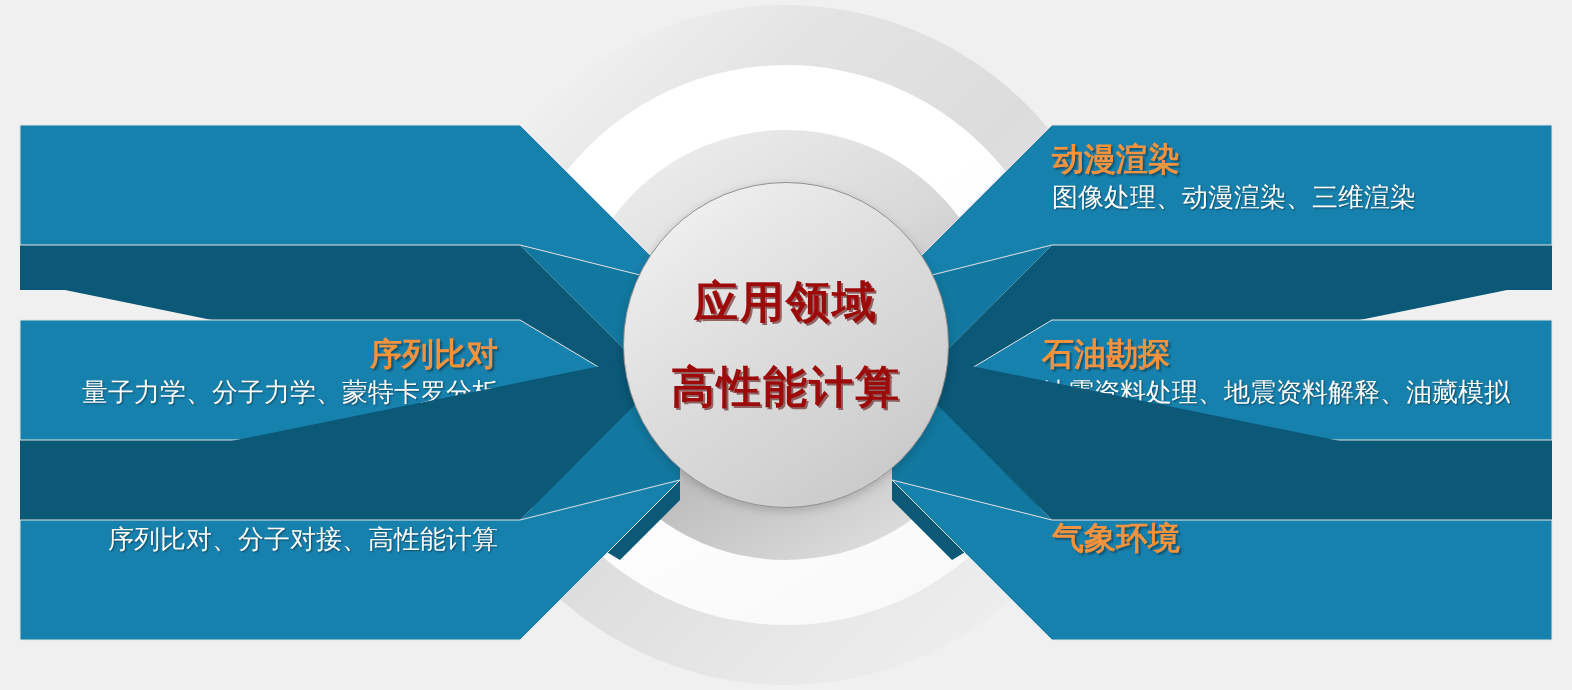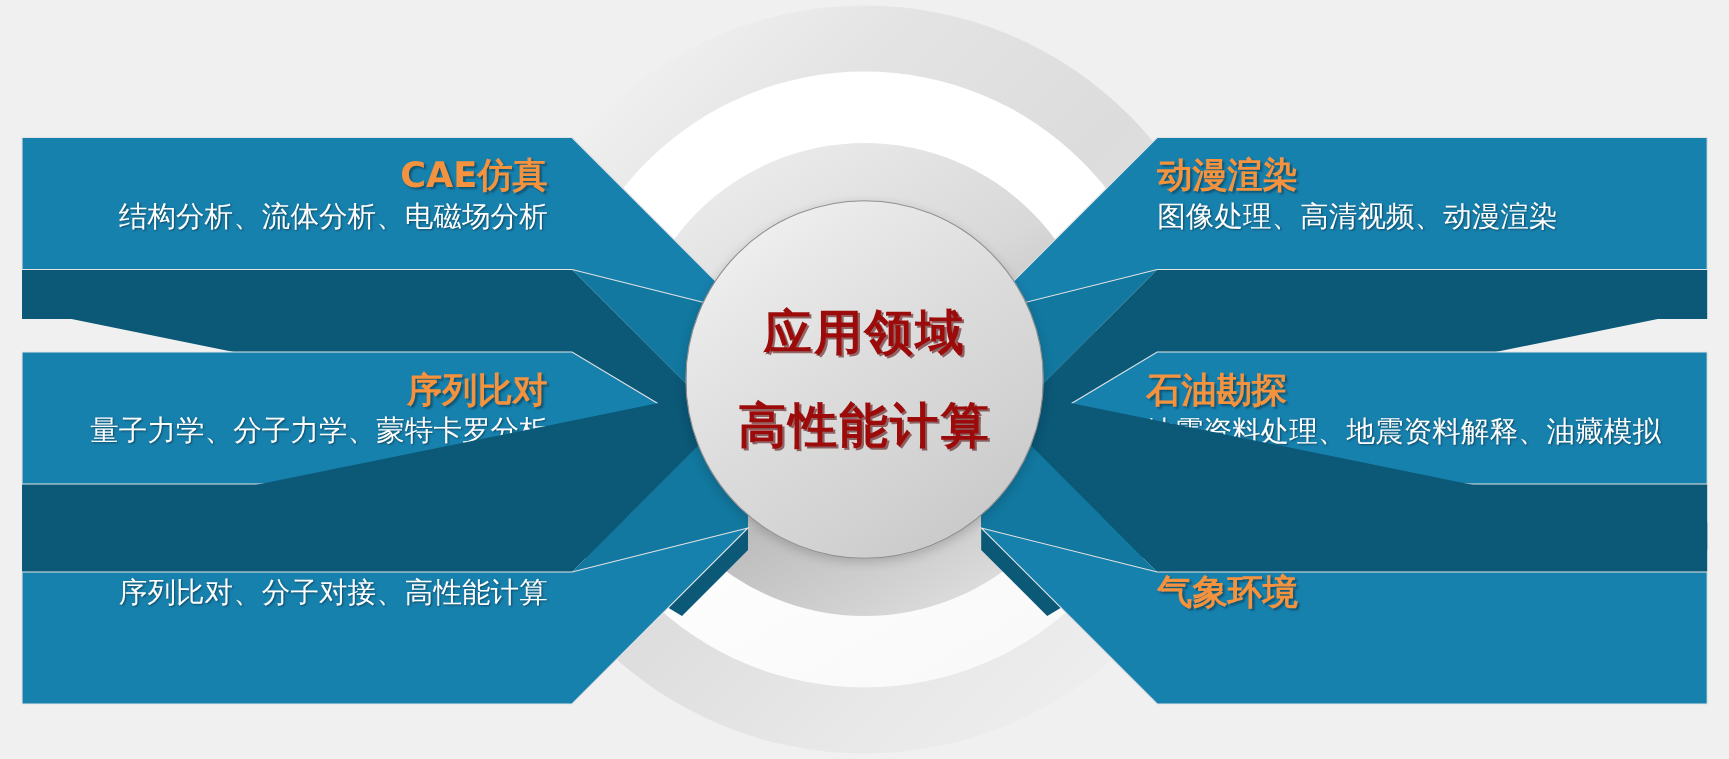--- a/index.html
+++ b/index.html
@@ -110,24 +110,20 @@
   <div class="ring" id="ring-inner"></div>
 
   <div class="arrow" style="left:20px; top:125px; width:660px; height:165px;">
     <svg width="660" height="165" viewBox="0 0 660 165">
 
       <polygon points="0,120 500,120 660,280 610,280 45,165 0,165" fill="#0b5877"></polygon>
       <polygon points="500,0 660,160 660,280 500,120" fill="#12789f"></polygon>
 
       <polygon points="0,0 500,0 660,160 500,120 0,120" fill="#1781ae" stroke="#e3e3e3" stroke-width="1"></polygon>
     </svg>
-    <div class="label lbl-left" style="left:0; top:16px; width:478px;">
-      <div class="title">CAE仿真</div>
-      <div class="sub">结构分析、流体分析、电磁场分析</div>
-    </div>
   </div>
 
   <div class="arrow" style="left:20px; top:320px; width:660px; height:180px;">
     <svg width="660" height="180" viewBox="0 0 660 180">
       <polygon points="0,120 500,120 600,180 660,120 660,180 600,240 500,180 0,180" fill="#0b5877"></polygon>
       <polygon points="500,0 600,60 660,0 660,120 600,180 500,120" fill="#12789f"></polygon>
       <polygon points="0,0 500,0 600,60 660,0 660,120 600,60 500,120 0,120" fill="#1781ae" stroke="#e3e3e3" stroke-width="1"></polygon>
     </svg>
     <div class="label lbl-left" style="left:0; top:16px; width:478px;">
       <div class="title">序列比对</div>
@@ -147,21 +143,21 @@
   </div>
 
   <div class="arrow" style="left:892px; top:125px; width:660px; height:165px;">
     <svg width="660" height="165" viewBox="0 0 660 165">
       <polygon points="660,120 160,120 0,280 50,280 615,165 660,165" fill="#0b5877"></polygon>
       <polygon points="160,0 0,160 0,280 160,120" fill="#12789f"></polygon>
       <polygon points="660,0 160,0 0,160 160,120 660,120" fill="#1781ae" stroke="#e3e3e3" stroke-width="1"></polygon>
     </svg>
     <div class="label lbl-right" style="left:160px; top:16px; width:480px;">
       <div class="title">动漫渲染</div>
-      <div class="sub">图像处理、高清视频、动漫渲染</div>
+      <div class="sub">图像处理、动漫渲染、三维渲染</div>
     </div>
   </div>
 
   <div class="arrow" style="left:892px; top:320px; width:660px; height:180px;font-family:Liberation Serif, serif;">
     <svg width="660" height="180" viewBox="0 0 660 180">
       <polygon points="660,120 160,120 60,180 0,120 0,180 60,240 160,180 660,180" fill="#0b5877"></polygon>
       <polygon points="160,0 60,60 0,0 0,120 60,180 160,120" fill="#12789f"></polygon>
       <polygon points="660,0 160,0 60,60 0,0 0,120 60,60 160,120 660,120" fill="#1781ae" stroke="#e3e3e3" stroke-width="1"></polygon>
     </svg>
     <div class="label lbl-right" style="left:150px; top:16px; width:500px;">

